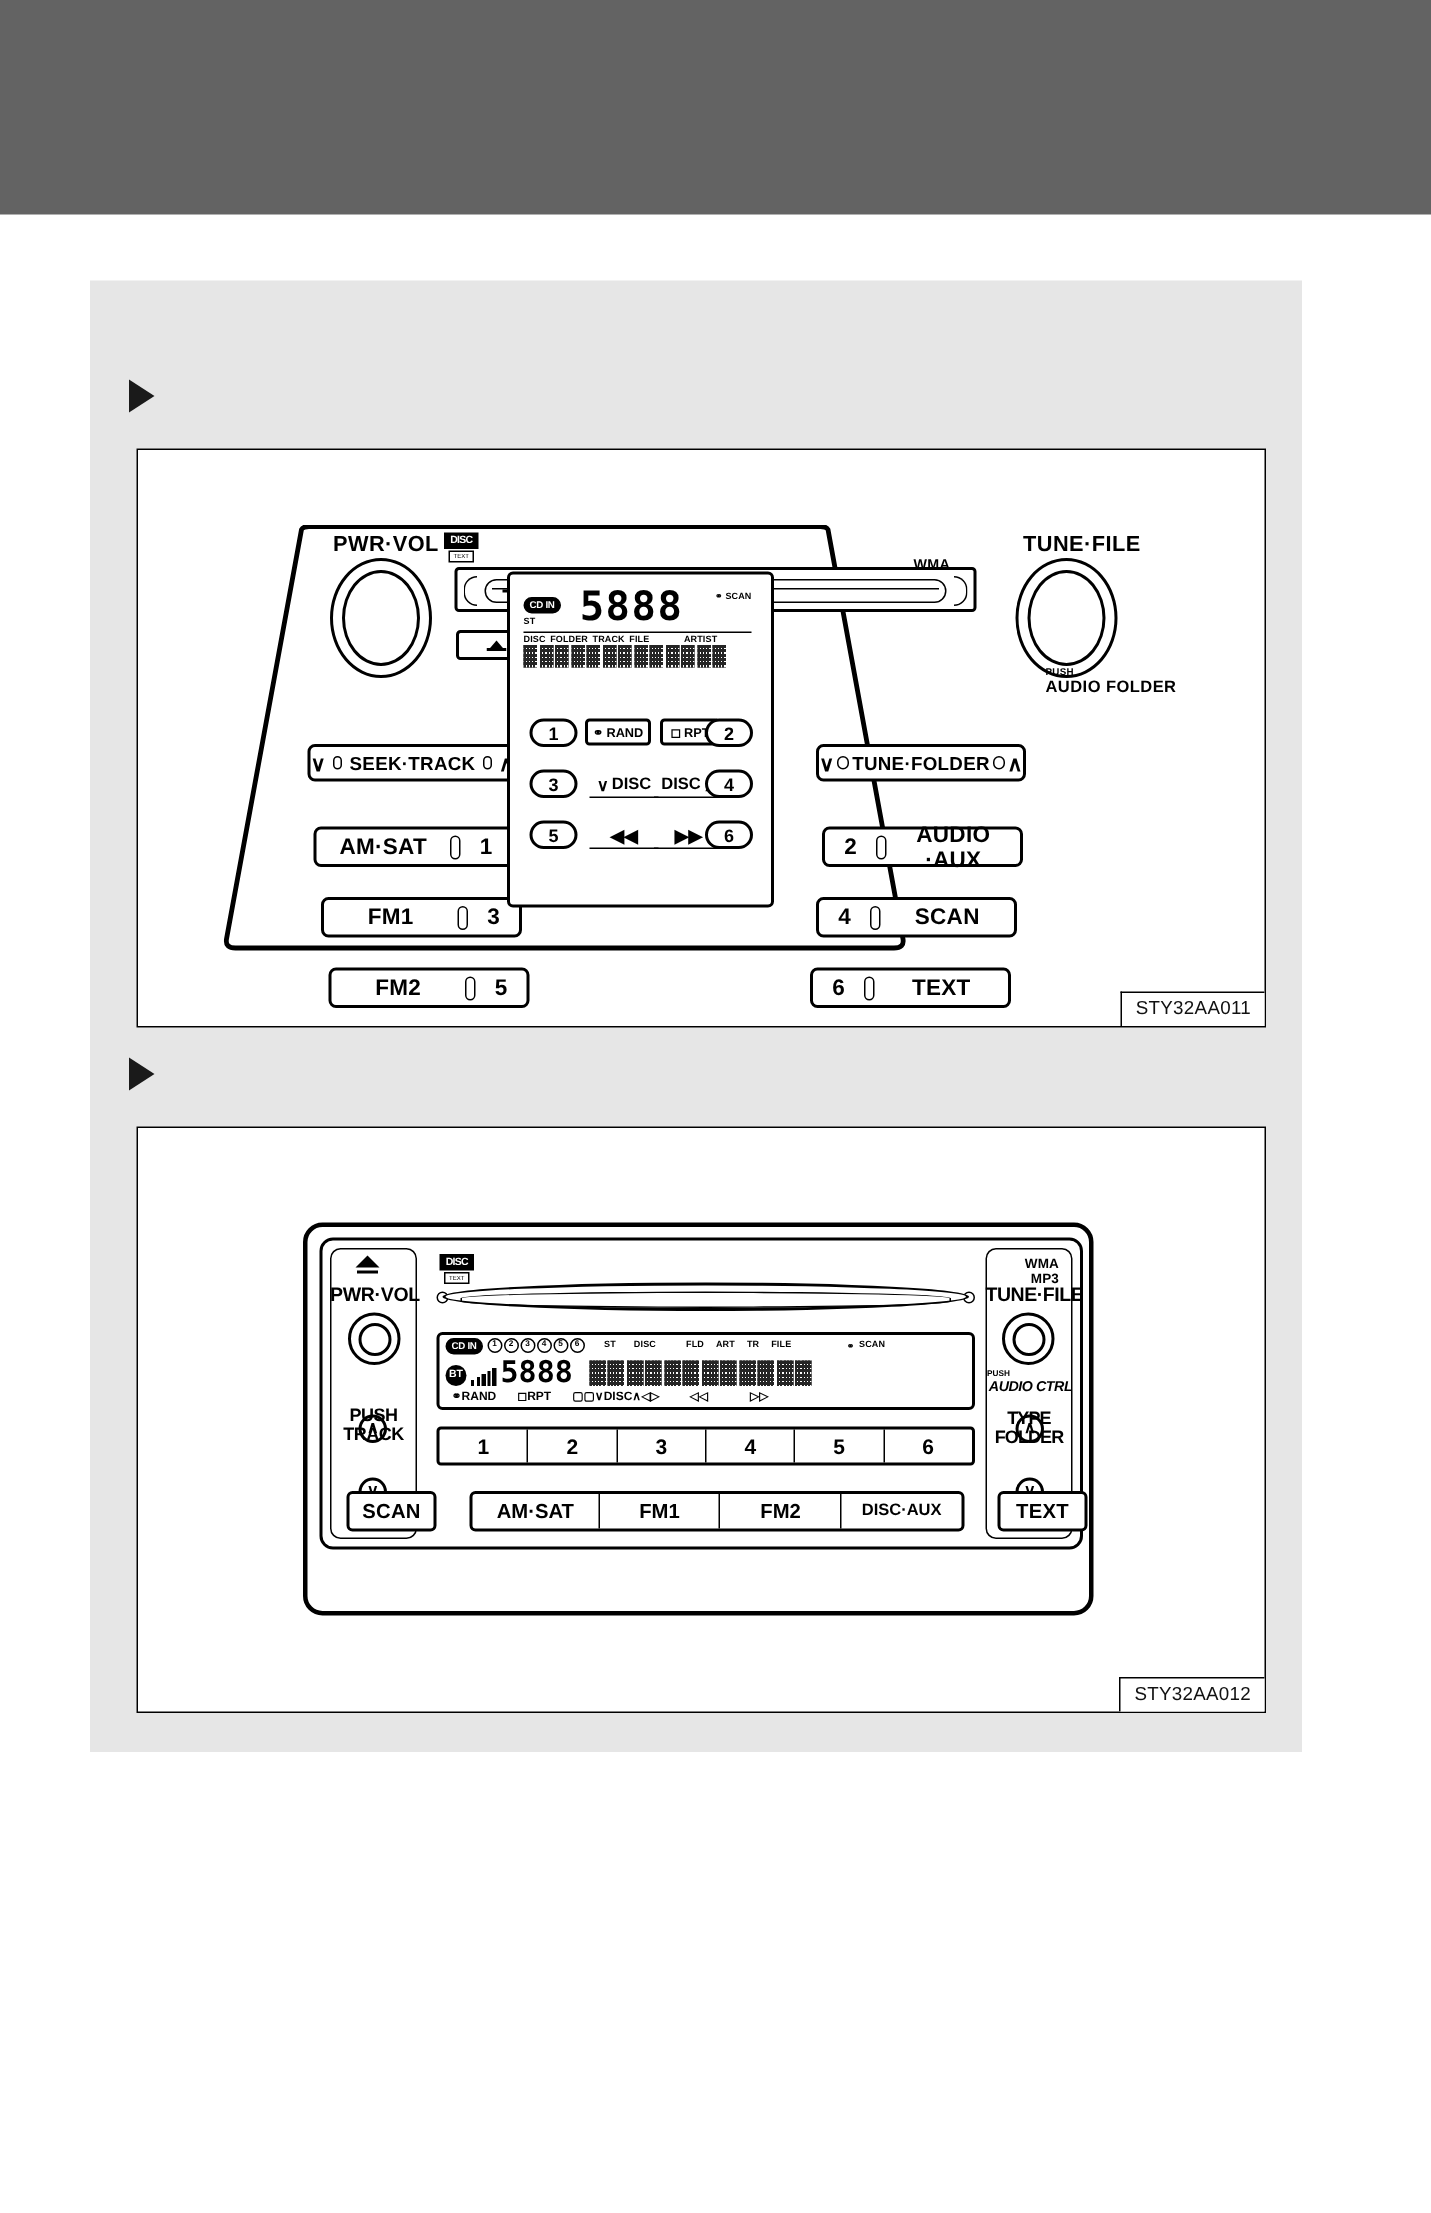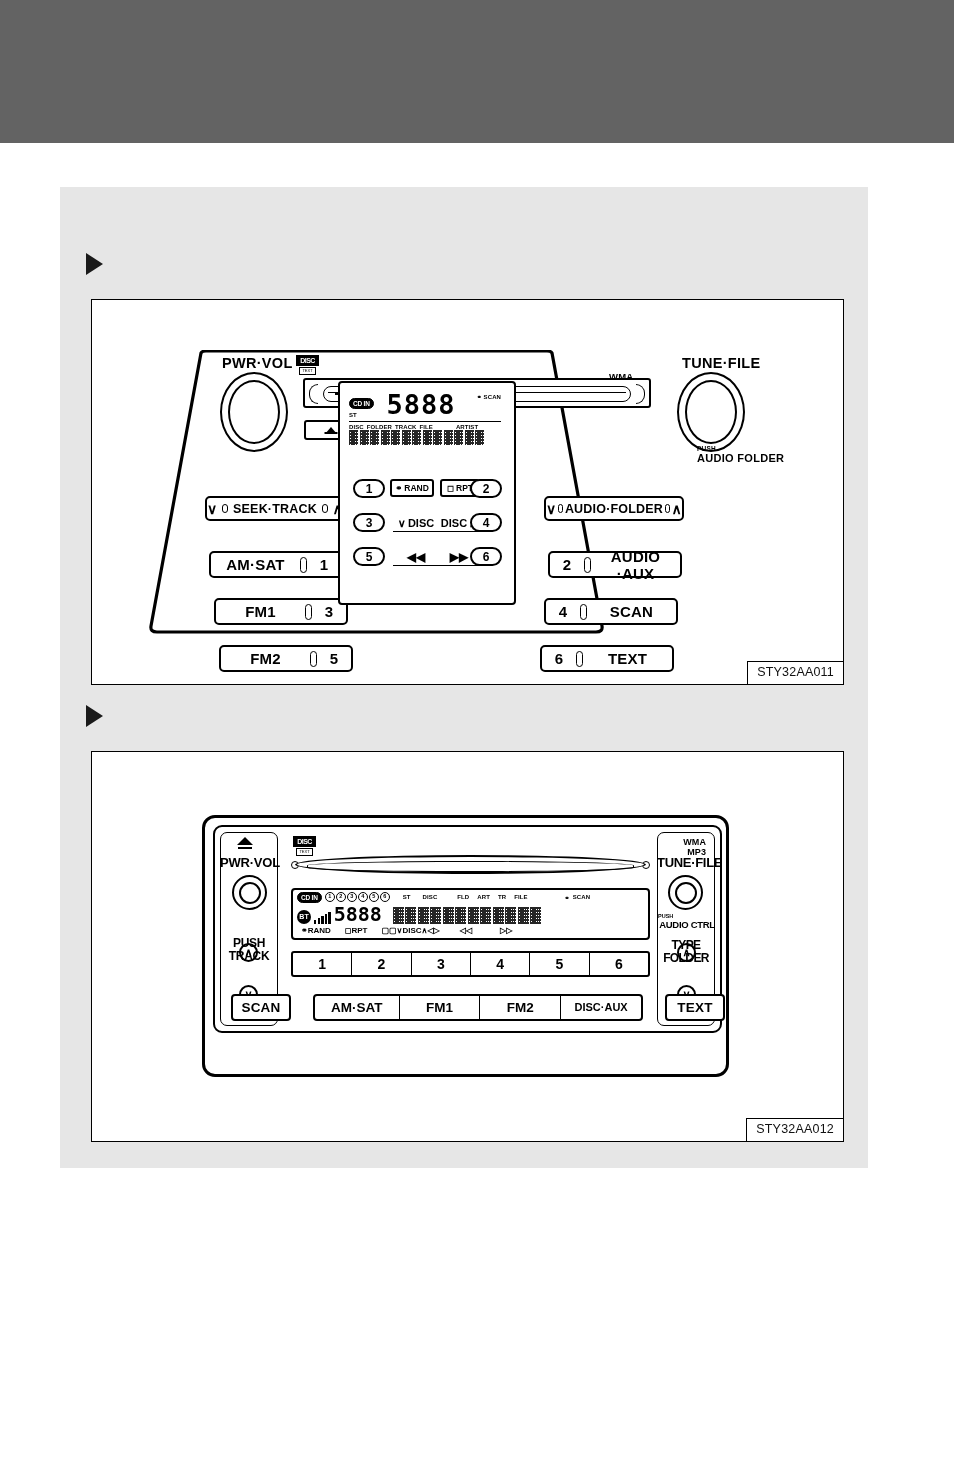--- a/index.html
+++ b/index.html
@@ -164,21 +164,21 @@
     border:1.8px solid #000;border-radius:7px;box-sizing:border-box;
   }
   .u2-lbl{position:absolute;color:#000;font-weight:bold;text-align:center;white-space:nowrap;}
   #u2-pwrvol{left:5px;top:28px;width:58px;font-size:13px;letter-spacing:-.2px;}
   #u2-tunefile{right:5px;top:28px;width:58px;font-size:13px;letter-spacing:-.3px;}
   #u2-knobL{left:17px;top:48px;width:35px;height:35px;}
   #u2-knobL .inner{width:22px;height:22px;}
   #u2-knobR{right:17px;top:48px;width:35px;height:35px;}
   #u2-knobR .inner{width:22px;height:22px;}
   #u2-push{right:6px;top:86px;width:56px;font-size:5.5px;text-align:left;padding-left:3px;}
-  #u2-audioctrl{right:4px;top:92px;width:58px;font-size:9.5px;letter-spacing:-.3px;}
+  #u2-audioctrl{right:4px;top:92px;width:58px;font-size:9.5px;letter-spacing:-.3px;font-style:italic;}
   #u2-seektrack{left:5px;top:110px;width:58px;font-size:12px;line-height:12.5px;letter-spacing:-.3px;}
   #u2-typefolder{right:3px;top:112px;width:62px;font-size:12px;line-height:12.5px;letter-spacing:-.6px;}
 
   .arrbtn{
     position:absolute;width:19px;height:19px;border-radius:50%;border:2px solid #000;
     background:#fff;box-sizing:border-box;display:flex;align-items:center;justify-content:center;
     font-size:11px;font-weight:bold;color:#000;line-height:1;
   }
   .ejecttri2{position:absolute;left:22px;top:10px;width:0;height:0;
     border-left:8px solid transparent;border-right:8px solid transparent;border-bottom:8px solid #000;}
@@ -294,21 +294,21 @@
         <span>SEEK·TRACK</span>
         <span class="ell"></span>
         <span class="chev">∧</span>
       </div>
     </div>
 
     <div class="pillbtn u1-wide" id="u1-typefolder">
       <div class="u1-seekrow" style="gap:2px;">
         <span class="chev">∨</span>
         <span class="ell"></span>
-        <span>AUDIO·FOLDER</span>
+        <span>TUNE·FOLDER</span>
         <span class="ell"></span>
         <span class="chev">∧</span>
       </div>
     </div>
 
     <div class="pillbtn u1-pre" id="u1-amsat">
       <span class="prelabel">AM·SAT</span>
       <span class="divider"></span>
       <span class="prenum">1</span>
     </div>

